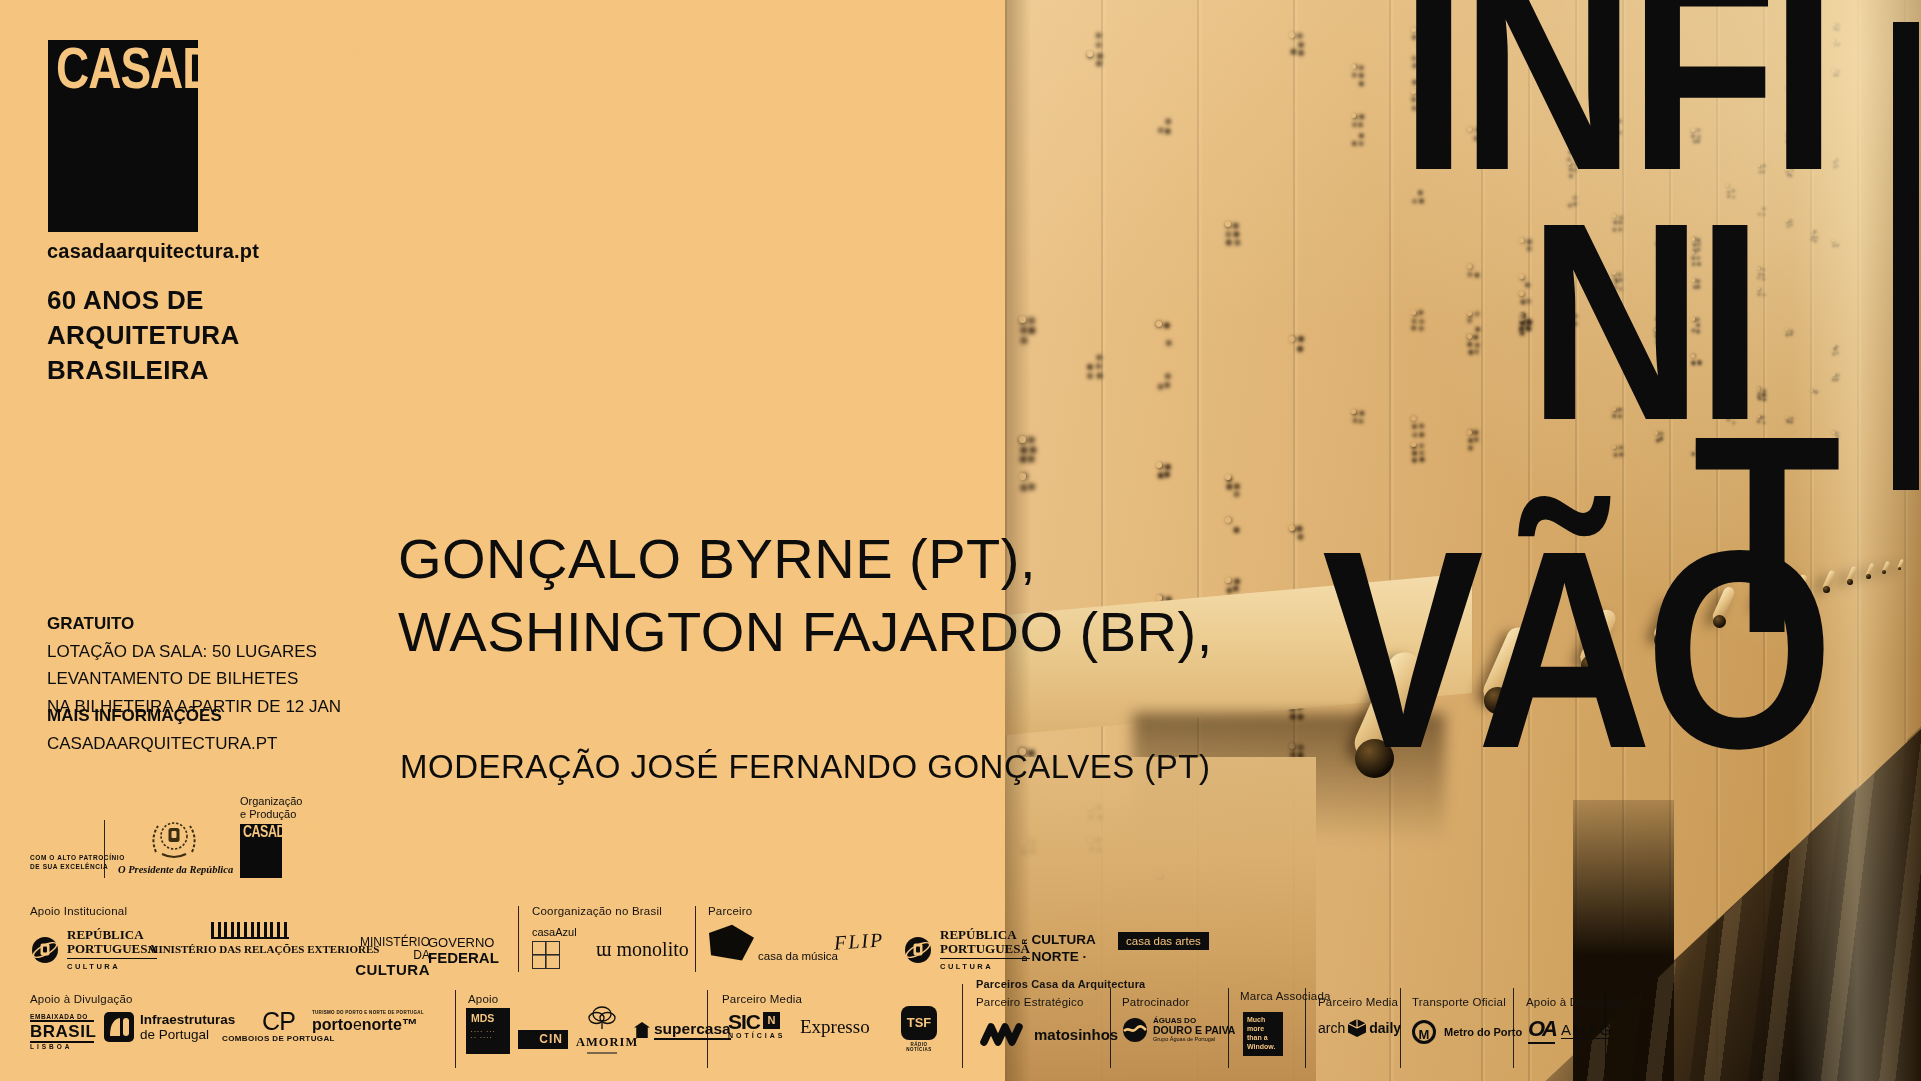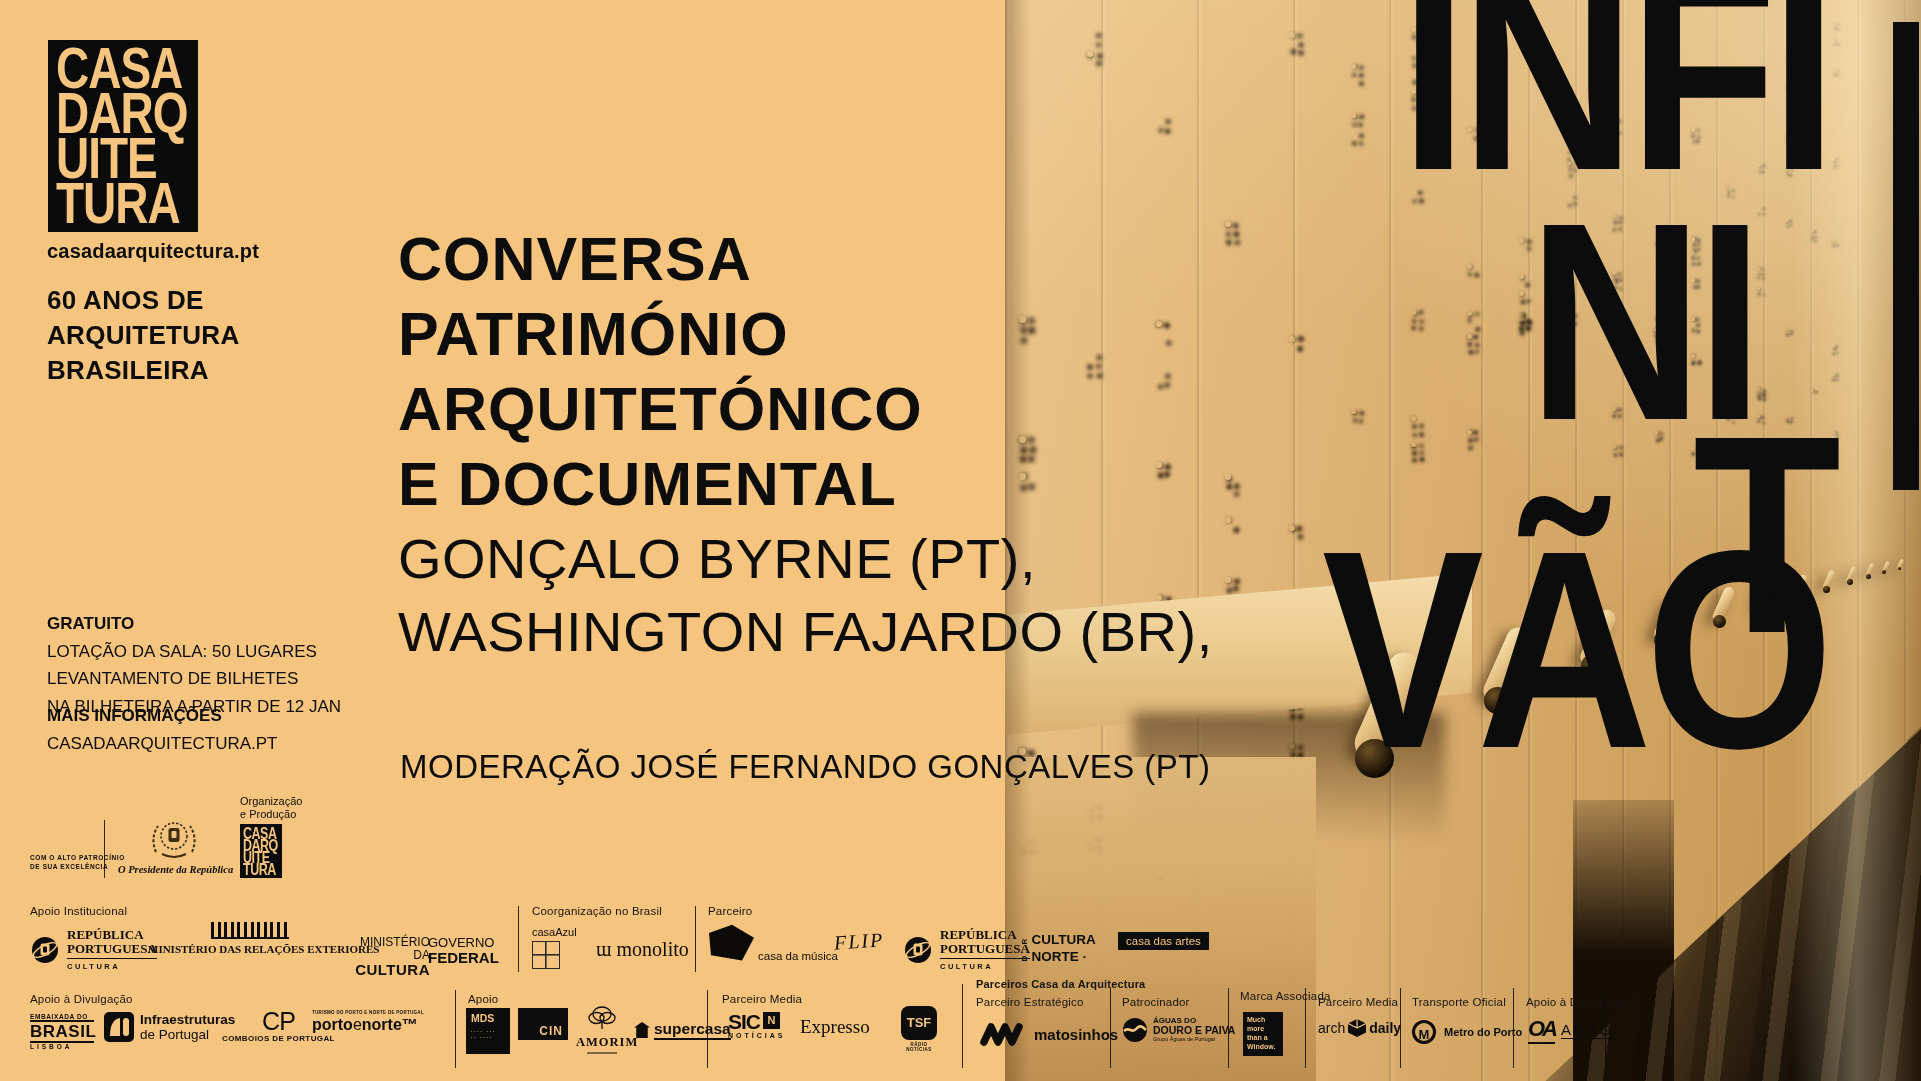--- a/index.html
+++ b/index.html
@@ -1,21 +1,21 @@
 <!DOCTYPE html>
 <html><head>
 <meta charset="utf-8">
 <style>
   html,body{margin:0;padding:0;background:#6b6b6b}
   .poster{position:relative;width:1921px;height:1081px;background:#f5c47e;overflow:hidden;
           font-family:"Liberation Sans",sans-serif;color:#0d0d0d}
   .abs{position:absolute}
   .b{font-weight:bold}
   
-  .casa-logo{background:#0b0b0b;color:#f5c47e;display:flex;flex-direction:column;justify-content:flex-end;
+  .casa-logo{background:#0b0b0b;color:#f5c47e;display:flex;flex-direction:row;justify-content:flex-start;
              align-items:flex-start;padding:6px 8px;box-sizing:border-box}
   .casa-logo .row{font-weight:bold;letter-spacing:-1px;transform:scaleY(1.25);transform-origin:left center;white-space:nowrap}
   .logo-big .row{font-size:46px;line-height:45px}
   .logo-mini .row{font-size:12.5px;line-height:12px;letter-spacing:-.5px}
   .site{font-size:20px;font-weight:bold;letter-spacing:.2px}
   .side-head{font-size:26px;font-weight:bold;line-height:35px;letter-spacing:.3px;white-space:nowrap}
   .side-small{font-size:17px;line-height:27.5px;white-space:nowrap}
   
   .title-line{font-size:61px;font-weight:bold;line-height:75px;letter-spacing:1px;white-space:nowrap}
   .speaker-line{font-size:56px;font-weight:400;line-height:73px;letter-spacing:.5px;white-space:nowrap}
@@ -271,26 +271,20 @@
     <div class="side-small b">GRATUITO</div>
     <div class="side-small">LOTAÇÃO DA SALA: 50 LUGARES</div>
     <div class="side-small">LEVANTAMENTO DE BILHETES</div>
     <div class="side-small">NA BILHETEIRA A PARTIR DE 12 JAN</div>
   </div>
   <div class="abs" style="left:47px;top:702px">
     <div class="side-small b">MAIS INFORMAÇÕES</div>
     <div class="side-small">CASADAARQUITECTURA.PT</div>
   </div>
 
-  <div class="abs" style="left:398px;top:222px;z-index:11">
-    <div class="title-line">CONVERSA</div>
-    <div class="title-line">PATRIMÓNIO</div>
-    <div class="title-line">ARQUITETÓNICO</div>
-    <div class="title-line">E DOCUMENTAL</div>
-  </div>
   <div class="abs" style="left:398px;top:522px;z-index:11">
     <div class="speaker-line">GONÇALO BYRNE (PT),</div>
     <div class="speaker-line">WASHINGTON FAJARDO (BR),</div>
   </div>
   <div class="abs moderation" style="left:400px;top:748px;z-index:11">MODERAÇÃO JOSÉ FERNANDO GONÇALVES (PT)</div>
 
   <div class="abs tiny" style="left:30px;top:853px;font-size:6.5px;line-height:9px">
     <div>COM O ALTO PATROCÍNIO</div>
     <div>DE SUA EXCELÊNCIA</div>
   </div>
@@ -428,21 +422,21 @@
   </div>
 
   <div class="divider z20" style="left:455px;top:990px;height:78px"></div>
 
   <div class="abs lab z20" style="left:468px;top:993px">Apoio</div>
   <div class="abs z20 blackbox" style="left:466px;top:1008px;width:44px;height:46px;padding:4px 5px;font-size:10.5px;font-weight:bold">
     <div>MDS</div>
     <div style="font-size:5px;letter-spacing:1.5px;opacity:.75;margin-top:4px">···· ···</div>
     <div style="font-size:5px;letter-spacing:1.5px;opacity:.75">·· ····</div>
   </div>
-  <div class="abs z20 blackbox" style="left:518px;top:1008px;width:50px;height:19px;text-align:right;padding:16px 5px;font-size:12px;font-weight:bold;letter-spacing:1px">CIN</div>
+  <div class="abs z20 blackbox" style="left:518px;top:1030px;width:50px;height:19px;text-align:right;padding:2px 5px;font-size:12px;font-weight:bold;letter-spacing:1px">CIN</div>
   <div class="abs z20" style="left:576px;top:1005px;text-align:center;width:52px">
     <svg width="34" height="26" viewBox="0 0 34 26">
       <g fill="none" stroke="#0d0d0d" stroke-width="1.3">
         <ellipse cx="17" cy="9" rx="9" ry="7"></ellipse>
         <ellipse cx="11.5" cy="13" rx="7.5" ry="5.5"></ellipse>
         <ellipse cx="22.5" cy="13" rx="7.5" ry="5.5"></ellipse>
         <path d="M17 18 v6"></path>
       </g>
     </svg>
     <div class="serif" style="font-size:12.5px;font-weight:bold;letter-spacing:1px">AMORIM</div>

